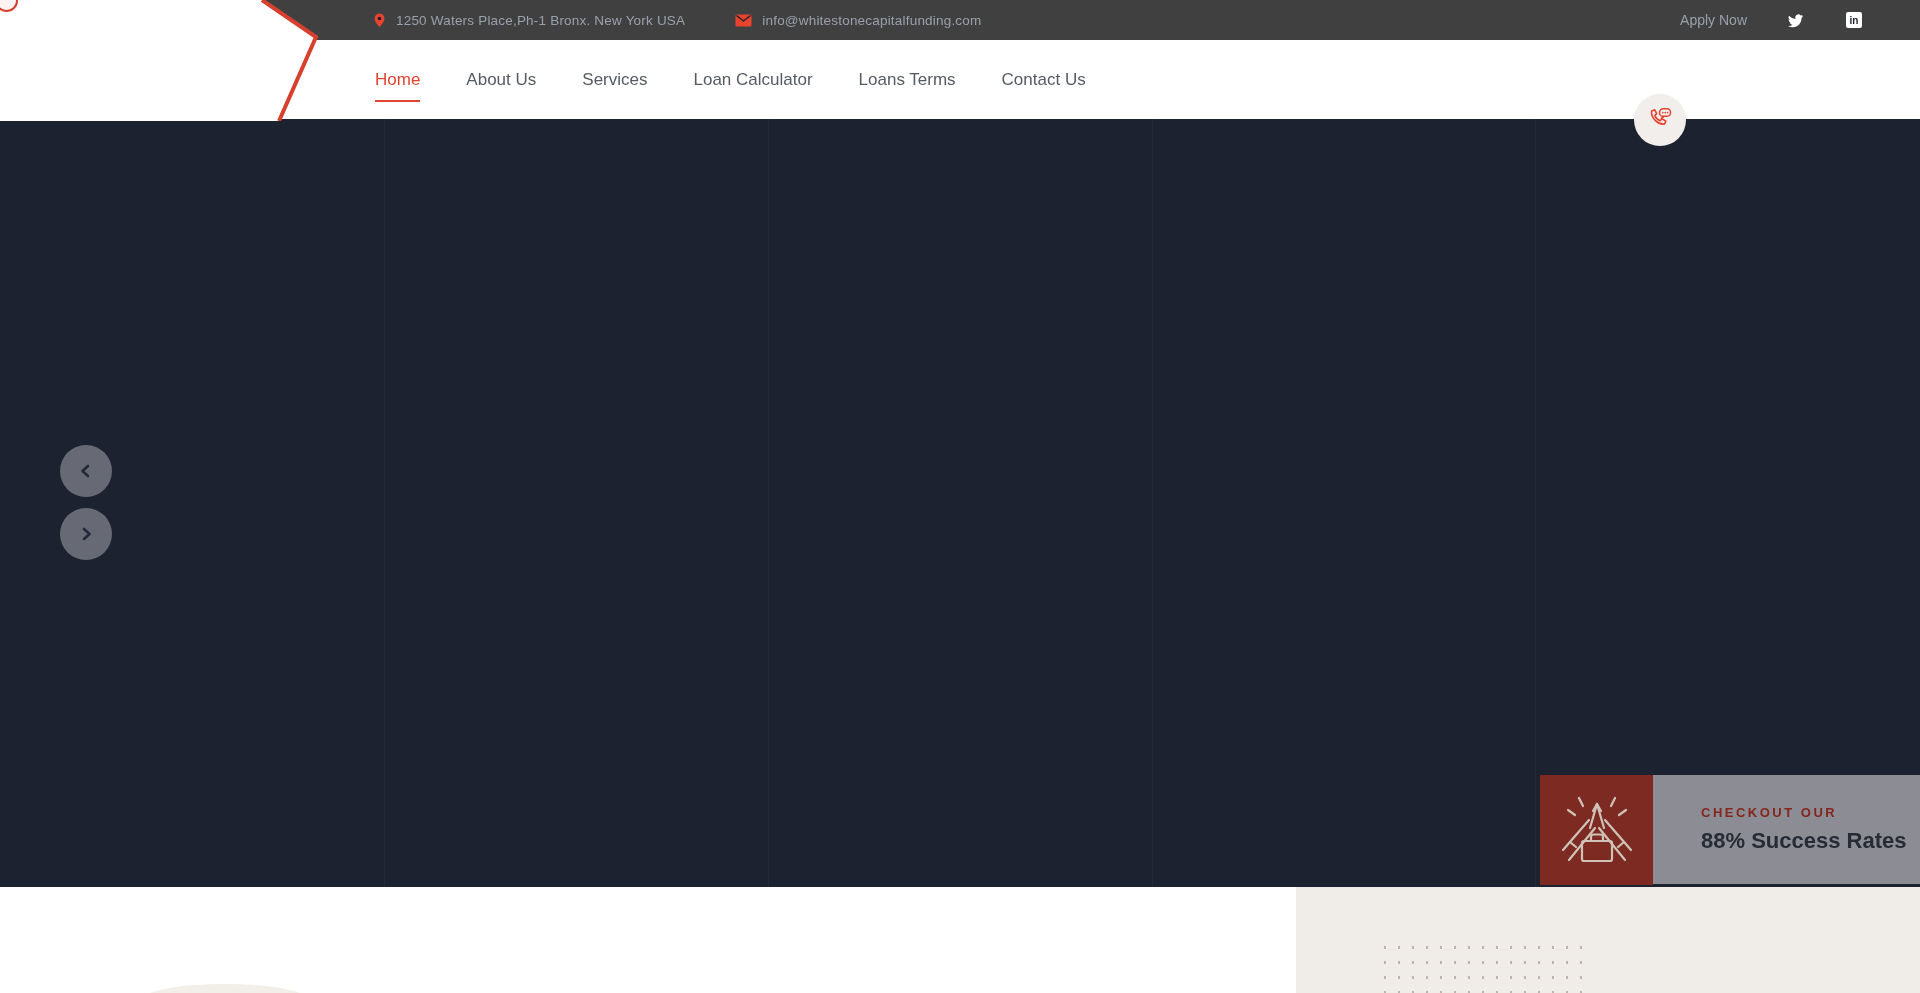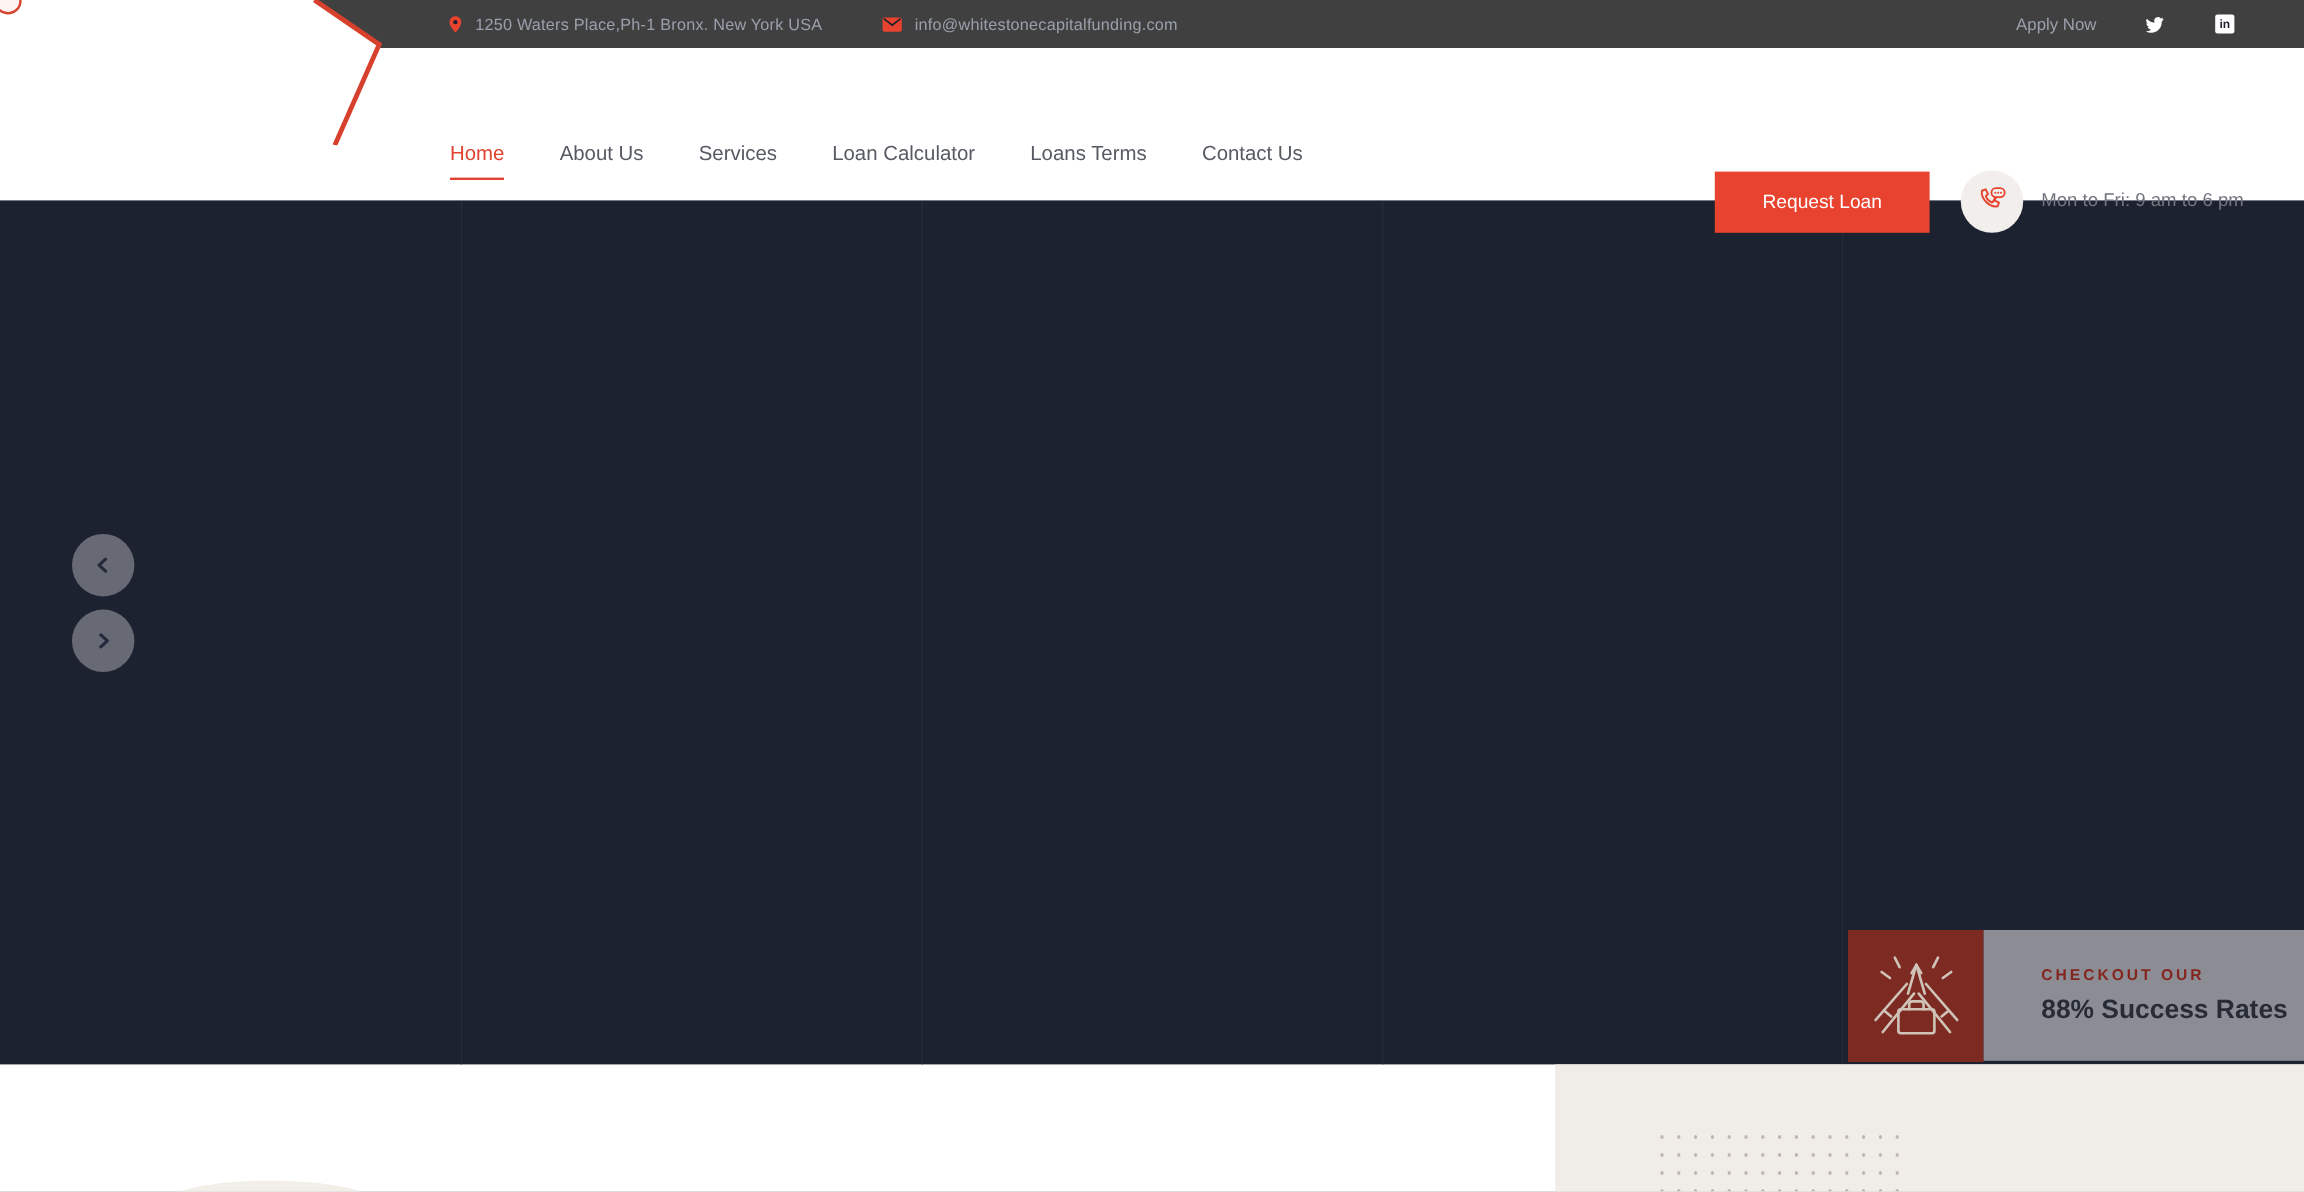--- a/index.html
+++ b/index.html
@@ -17,21 +17,21 @@
   .topbar-right { position:absolute; right:58px; top:0; height:40px;
                   display:flex; align-items:center; }
   .apply-now { color:#9aa0ab; font-size:14px; margin-right:40px; cursor:pointer; }
   .social { display:flex; align-items:center; gap:42px; }
   .li-badge { width:16px; height:16px; background:#ffffff; border-radius:2px;
               display:flex; align-items:center; justify-content:center;
               font-size:10px; font-weight:bold; color:#1b202e; }
 
   
   .navbar { position:absolute; left:0; top:40px; width:1920px; height:79px;
-            background:#ffffff; z-index:1;margin-top:48px; }
+            background:#ffffff; z-index:1; }
   .nav-links { position:absolute; left:375px; top:0; height:79px;
                display:flex; align-items:center; gap:46px; }
   .nav-link { font-size:17px; color:#565a62; cursor:pointer; position:relative;
               padding:6px 0; }
   .nav-link.active { color:#e04330; }
   .nav-link.active::after { content:""; position:absolute; left:0; right:0;
               bottom:-6px; height:2px; background:#e04330; }
   .request-btn { position:absolute; left:1429px; top:55px; width:179px; height:51px;
                  background:#e8432f; color:#ffffff; font-size:16px; border:none;
                  cursor:pointer; font-family:"Liberation Sans",sans-serif; }
@@ -114,32 +114,30 @@
 
   <nav class="navbar">
     <div class="nav-links">
       <span class="nav-link active">Home</span>
       <span class="nav-link">About Us</span>
       <span class="nav-link">Services</span>
       <span class="nav-link">Loan Calculator</span>
       <span class="nav-link">Loans Terms</span>
       <span class="nav-link">Contact Us</span>
     </div>
-    <button class="request-btn">Request Loan</button>
     <div class="phone-badge">
       <svg width="28" height="28" viewBox="0 0 26 26">
         <path d="M5.2 4.6c-1 6.2 5.9 13.1 12.1 12.1l1.1-2.9-3.6-1.8-1.7 1.7c-2.3-.9-4-2.6-4.9-4.9l1.7-1.7-1.8-3.6z" fill="none" stroke="#e8432f" stroke-width="1.5" stroke-linejoin="round"></path>
         <rect x="12.6" y="2.6" width="10.2" height="7" rx="3.4" fill="none" stroke="#e8432f" stroke-width="1.4"></rect>
         <path d="M15.6 9.4 14.3 12l2.6-2.4" fill="none" stroke="#e8432f" stroke-width="1.3" stroke-linejoin="round"></path>
         <circle cx="15.6" cy="6.1" r="0.8" fill="#e8432f"></circle>
         <circle cx="17.8" cy="6.1" r="0.8" fill="#e8432f"></circle>
         <circle cx="20" cy="6.1" r="0.8" fill="#e8432f"></circle>
       </svg>
     </div>
-    <span class="hours">Mon to Fri: 9 am to 6 pm</span>
   </nav>
 
   <svg class="flag" width="330" height="121" viewBox="0 0 330 121">
     <polygon points="0,0 262,0 316,37 279,121 0,121" fill="#ffffff"></polygon>
     <path d="M262,0 L316,37 L279,121" fill="none" stroke="#d8402e" stroke-width="4"></path>
   </svg>
   <div class="logo-dot"></div>
 
   <section class="hero">
     <div class="vline" style="left:384px"></div>

